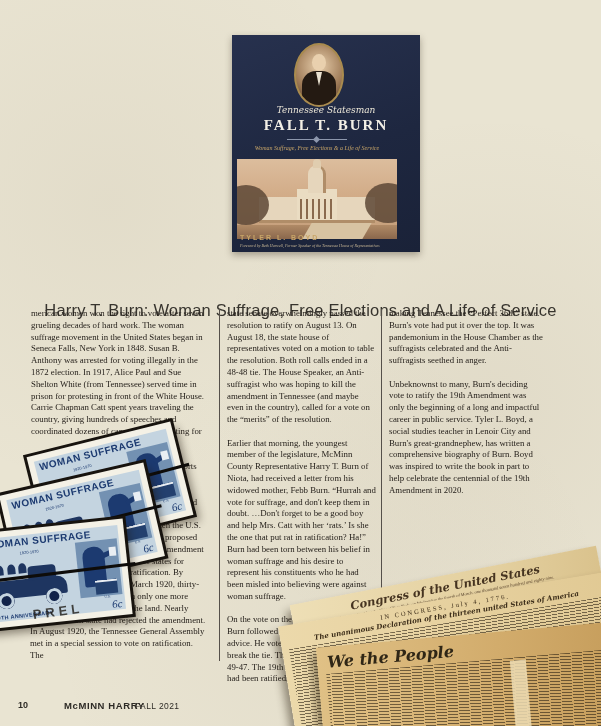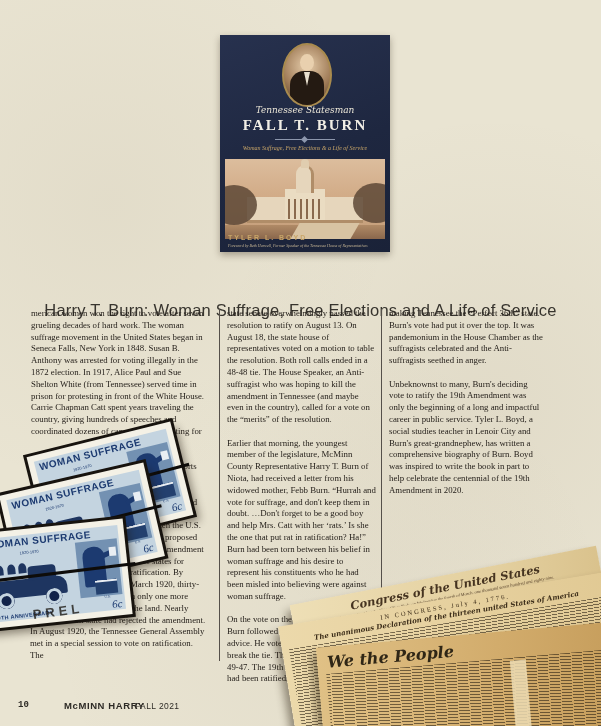--- a/index.html
+++ b/index.html
@@ -6,21 +6,21 @@
   .page{
     position:relative; width:601px; height:726px; overflow:hidden;
     background:
       radial-gradient(circle at 18% 28%, rgba(120,100,70,0.06), transparent 40%),
       radial-gradient(circle at 82% 55%, rgba(120,100,70,0.07), transparent 45%),
       radial-gradient(circle at 55% 85%, rgba(120,100,70,0.05), transparent 40%),
       #e9e4d2;
     font-family:"Liberation Serif","DejaVu Serif",serif; color:#27221d;
   }
   
-  .cover{position:absolute;left:220px;top:35px;width:170px;height:217px;
+  .cover{position:absolute;left:232px;top:35px;width:188px;height:217px;
     background:linear-gradient(160deg,#27314e 0%,#1e2740 55%,#1a2238 100%);
     box-shadow:0 3px 7px rgba(40,30,15,.35); z-index:3;}
   .portrait{position:absolute;left:62px;top:8px;width:46px;height:60px;border-radius:50%;
     border:2px solid #a98b4e; overflow:hidden;
     background:radial-gradient(circle at 50% 35%, #e7ceac 0%, #a07c58 55%, #4a3322 100%);}
   .portrait .head{position:absolute;left:16px;top:9px;width:14px;height:17px;border-radius:50%;background:#e9d0ae;}
   .portrait .suit{position:absolute;left:6px;top:26px;width:34px;height:34px;border-radius:14px 14px 0 0;background:#241a12;}
   .portrait .shirt{position:absolute;left:20px;top:27px;width:6px;height:14px;background:#e8e0cf;clip-path:polygon(0 0,100% 0,50% 100%);}
   .cover-series{position:absolute;left:0;top:70px;width:100%;text-align:center;
     font-style:italic;font-size:9px;color:#ece7d8;font-family:"DejaVu Serif",serif;}
@@ -99,21 +99,21 @@
   #doc-decl{left:6px;top:28px;width:336px;height:160px;transform:rotate(-9.5deg);
     background:linear-gradient(100deg,#ecd9ab 0%,#e0c892 100%);}
   .incongress{margin:4px 0 1px 0;text-align:center;font-size:6.5px;letter-spacing:2px;color:#3d2e1a;font-family:"Liberation Serif",serif;}
   .decl-line{text-align:center;font-style:italic;font-weight:bold;font-size:7px;color:#3d2e1a;font-family:"DejaVu Serif",serif;}
   #doc-front{left:38px;top:64px;width:310px;height:130px;transform:rotate(-5deg);
     background:linear-gradient(100deg,#e0c186 0%,#d2ac6c 55%,#c39a58 100%);}
   .wethepeople{margin:6px 0 2px 10px;font-style:italic;font-weight:bold;font-size:16px;color:#2f2616;font-family:"DejaVu Serif",serif;}
   .gapcol{position:absolute;top:30px;bottom:4px;left:62%;width:16px;background:rgba(236,220,180,.85);}
   
   .footer{position:absolute;left:0;top:700px;width:100%;font-family:"Liberation Sans",sans-serif;color:#2e2b26;}
-  .pgnum{position:absolute;left:18px;top:0;font-size:9px;font-weight:bold;font-family:Liberation Mono, monospace;}
+  .pgnum{position:absolute;left:18px;top:0;font-size:9px;font-weight:bold;}
   .mag{position:absolute;left:64px;top:0;font-size:9.5px;font-weight:bold;letter-spacing:.6px;}
   .issue{position:absolute;left:135px;top:0.5px;font-size:8.5px;letter-spacing:.4px;}
 </style>
 </head>
 <body>
 
 <div class="page">
 
   <div class="cover">
     <div class="portrait">

